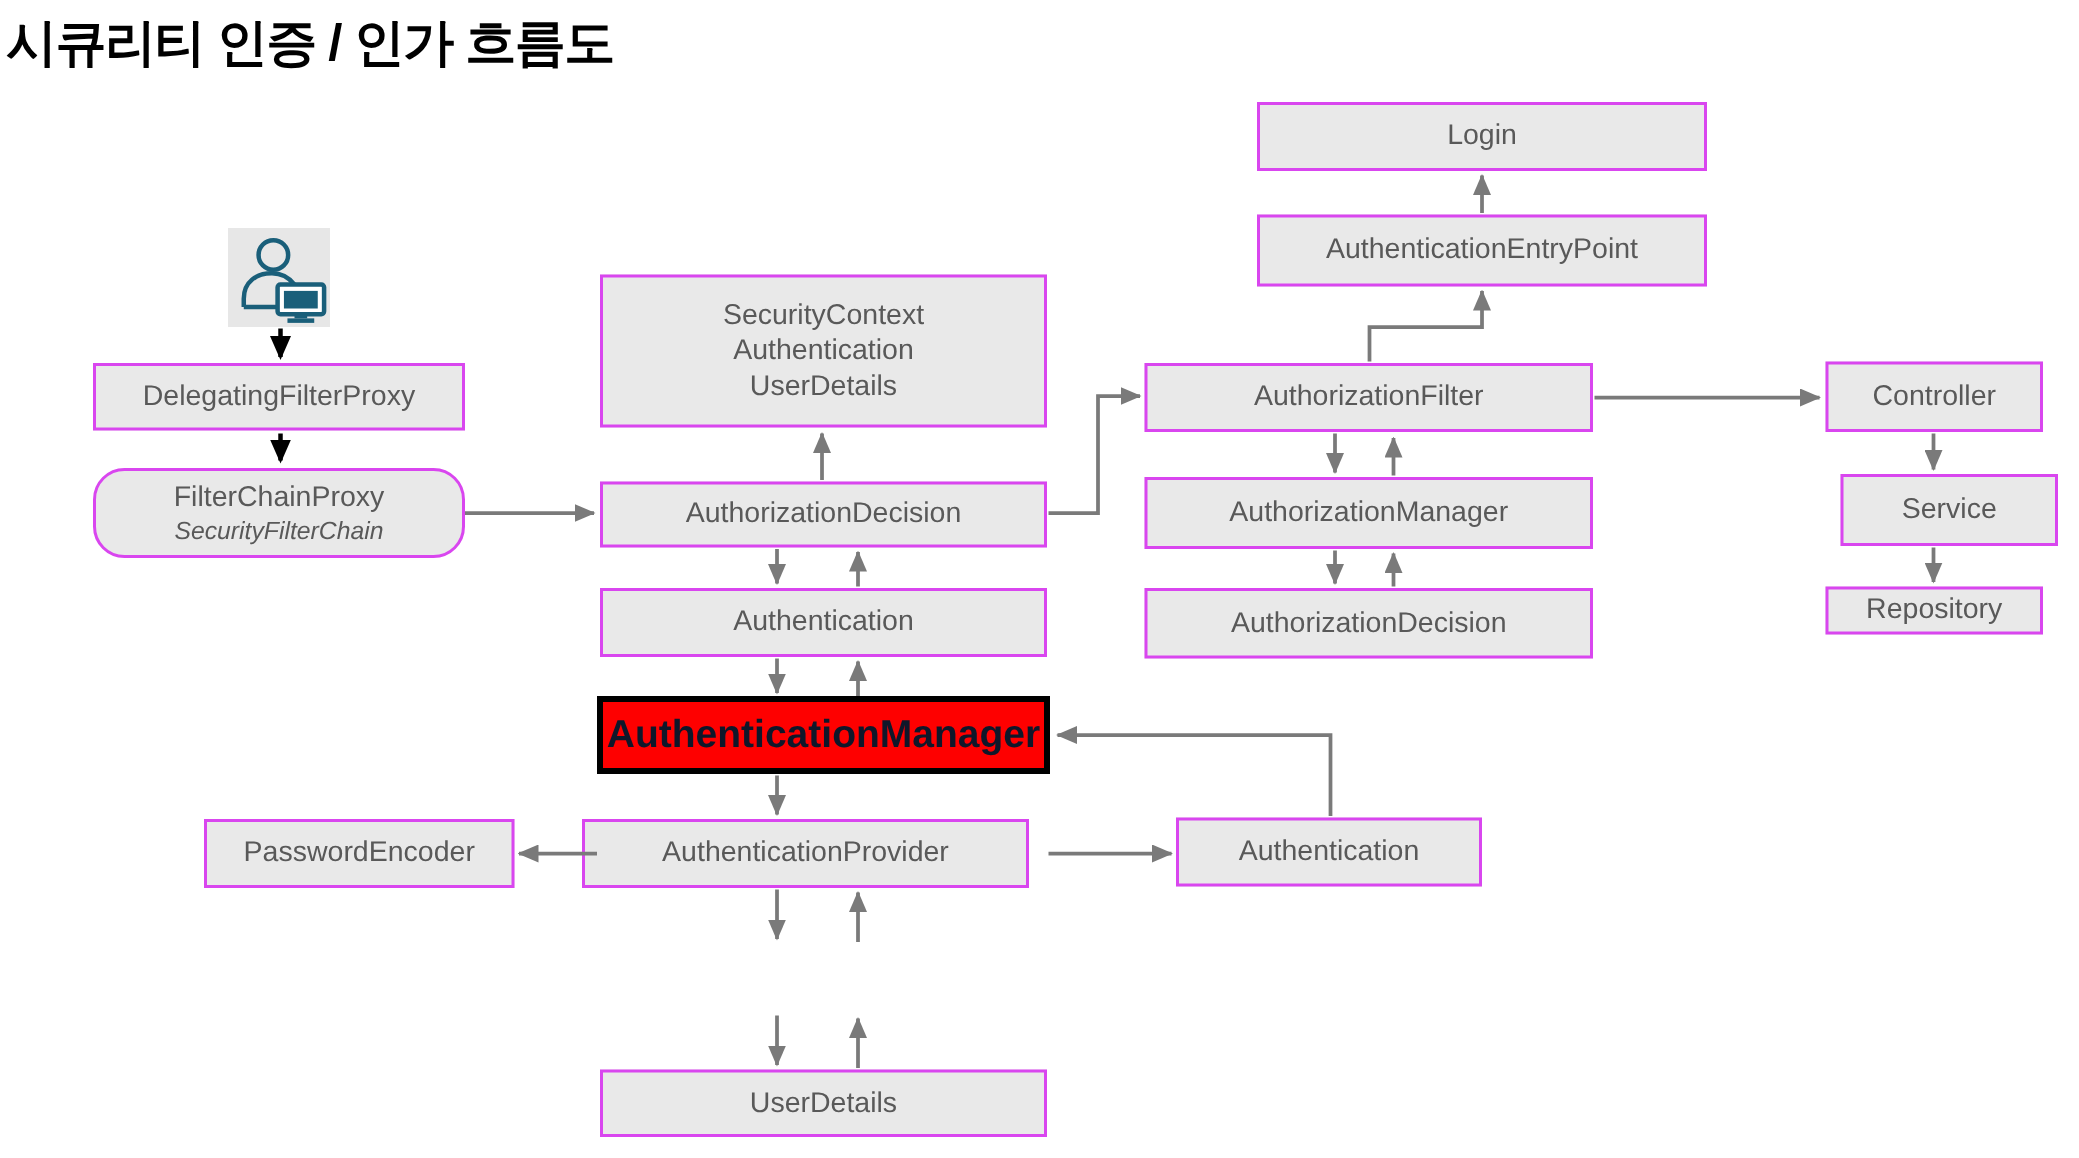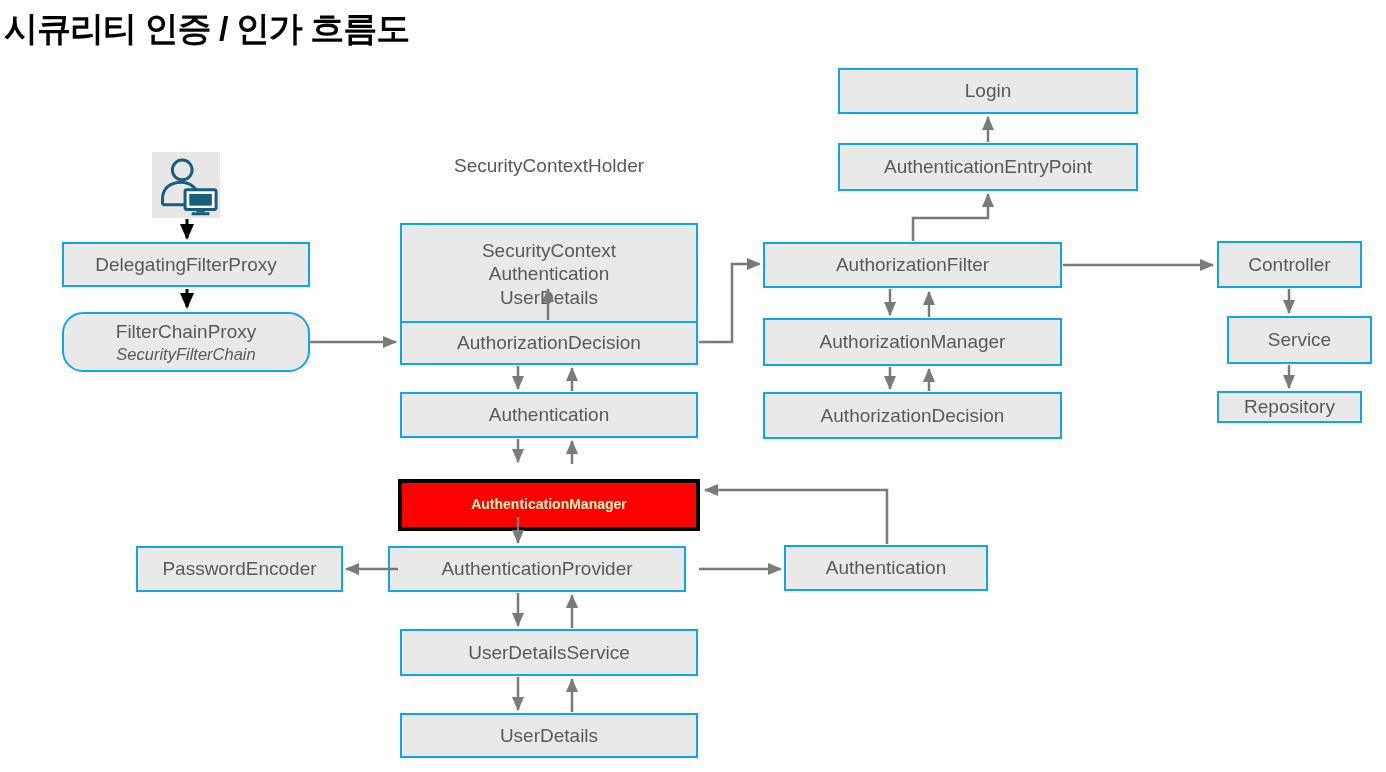--- a/index.html
+++ b/index.html
@@ -6,28 +6,28 @@
   #canvas{
     position:relative;width:1386px;height:772px;background:#ffffff;
     font-family:"Liberation Sans",sans-serif;overflow:hidden;
   }
   .title{
     position:absolute;left:4px;top:6px;font-size:34px;font-weight:700;
     color:#000;letter-spacing:-1px;white-space:nowrap;
   }
   .node{
     position:absolute;box-sizing:border-box;background:#e9e9e9;
-    border:2px solid #0ea5e9;color:#595959;display:flex;flex-direction:column;
+    border:2px solid #d946ef;color:#595959;display:flex;flex-direction:column;
     align-items:center;justify-content:center;font-size:19px;text-align:center;
     line-height:1.22;
   }
   .node .sub{font-style:italic;font-size:16.5px;margin-top:1px;}
   .node.red{
-    background:#fe0000;border:4px solid #000;color:#fef9c3;
-    font-weight:700;font-size:14px;margin-top:15px;
+    background:#fe0000;border:4px solid #000;color:#0f172a;
+    font-weight:700;font-size:26px;
   }
   .float-label{
     position:absolute;color:#595959;font-size:19px;text-align:center;
     white-space:nowrap;
   }
   .icon-box{
     position:absolute;left:152px;top:152px;width:68px;height:66px;
     background:#e7e7e7;display:flex;align-items:center;justify-content:center;
   }
   #edges{position:absolute;left:0;top:0;pointer-events:none;z-index:10;}
@@ -55,23 +55,22 @@
 
   <div class="node" style="left:62px;top:242px;width:248px;height:45px;">
     <span>DelegatingFilterProxy</span>
   </div>
 
   <div class="node" style="left:62px;top:312px;width:248px;height:60px;border-radius:21px;">
     <span>FilterChainProxy</span>
     <span class="sub">SecurityFilterChain</span>
   </div>
 
-  <div class="float-label" style="left:400px;top:155px;width:298px;">SecurityContextHolder</div>
 
-  <div class="node" style="left:400px;top:183px;width:298px;height:102px;margin-top:40px;">
+  <div class="node" style="left:400px;top:183px;width:298px;height:102px;">
     <span>SecurityContext</span>
     <span>Authentication</span>
     <span>UserDetails</span>
   </div>
 
   <div class="node" style="left:400px;top:321px;width:298px;height:44px;">
     <span>AuthorizationDecision</span>
   </div>
 
   <div class="node" style="left:400px;top:392px;width:298px;height:46px;">
@@ -87,23 +86,20 @@
   </div>
 
   <div class="node" style="left:388px;top:546px;width:298px;height:46px;">
     <span>AuthenticationProvider</span>
   </div>
 
   <div class="node" style="left:784px;top:545px;width:204px;height:46px;">
     <span>Authentication</span>
   </div>
 
-  <div class="node" style="left:400px;top:629px;width:298px;height:47px;">
-    <span>UserDetailsService</span>
-  </div>
 
   <div class="node" style="left:400px;top:713px;width:298px;height:45px;">
     <span>UserDetails</span>
   </div>
 
   <div class="node" style="left:838px;top:68px;width:300px;height:46px;">
     <span>Login</span>
   </div>
 
   <div class="node" style="left:838px;top:143px;width:300px;height:48px;">

